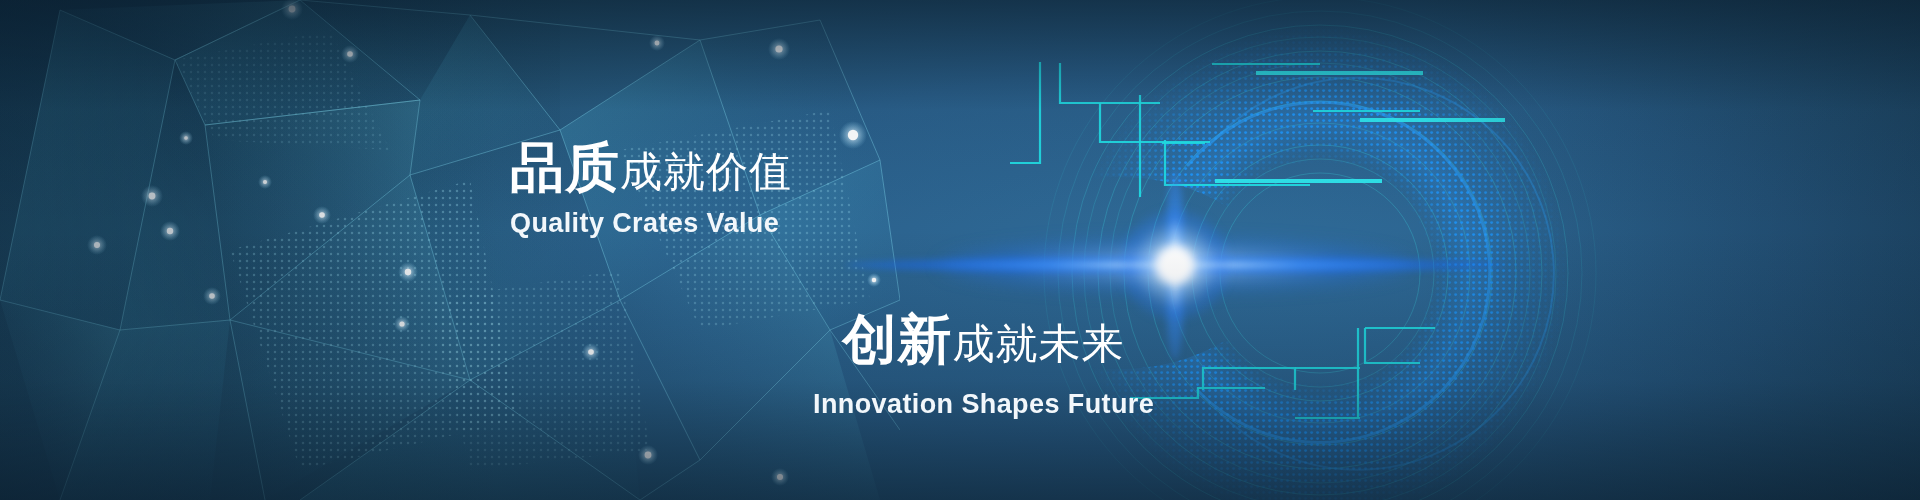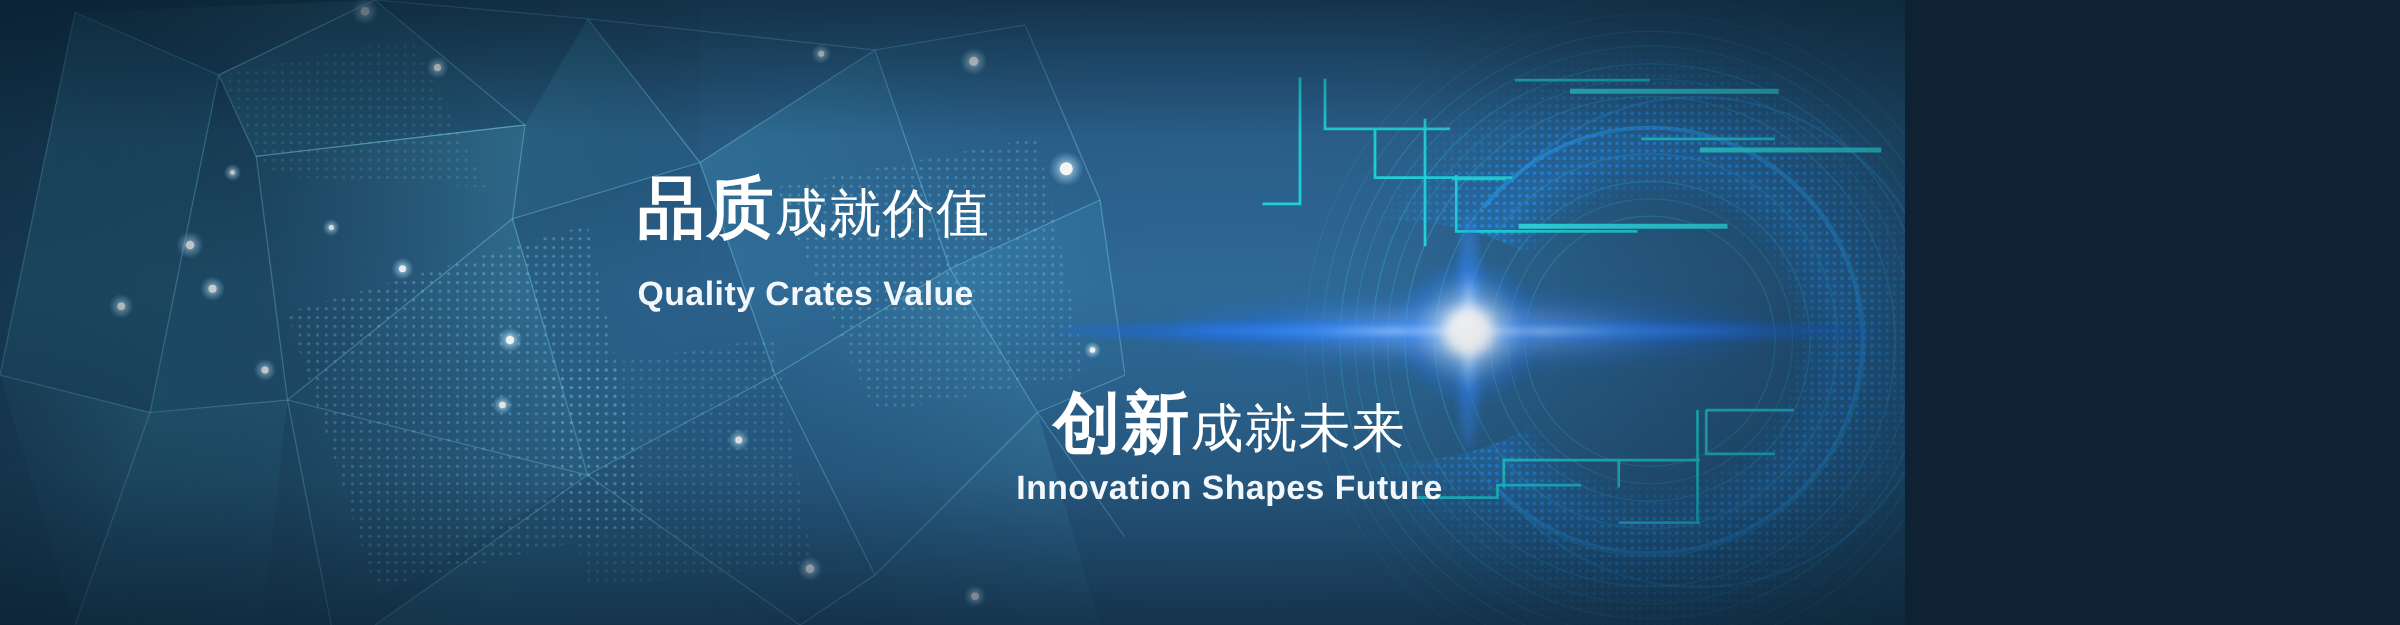--- a/index.html
+++ b/index.html
@@ -7,21 +7,21 @@
     margin: 0;
     padding: 0;
     background: #0e2233;
   }
   body {
     font-family: "Liberation Sans", "DejaVu Sans", sans-serif;
   }
 
   #banner {
     position: relative;
-    width: 1524px;
+    width: 1920px;
     height: 500px;
     overflow: hidden;
     background: #1d4663;
   }
 
   
   .bg-base {
     position: absolute;
     inset: 0;
     background:
@@ -125,23 +125,23 @@
     font-weight: normal;
     letter-spacing: 1px;
     vertical-align: baseline;
   }
   .en-line {
     white-space: nowrap;
     color: #f2f7fb;
     font-size: 27px;
     font-weight: bold;
     letter-spacing: 0.4px;
-    margin-top: 26px;
-  }
-  #text-block-2 .en-line { margin-top: 9px; }
+    margin-top: 14px;
+  }
+  #text-block-2 .en-line { margin-top: 23px; }
 </style>
 </head>
 <body>
 
 <div id="banner">
 
   <div class="bg-base"></div>
   <div class="bg-left-dark"></div>
 
   <div class="poly-layer">

